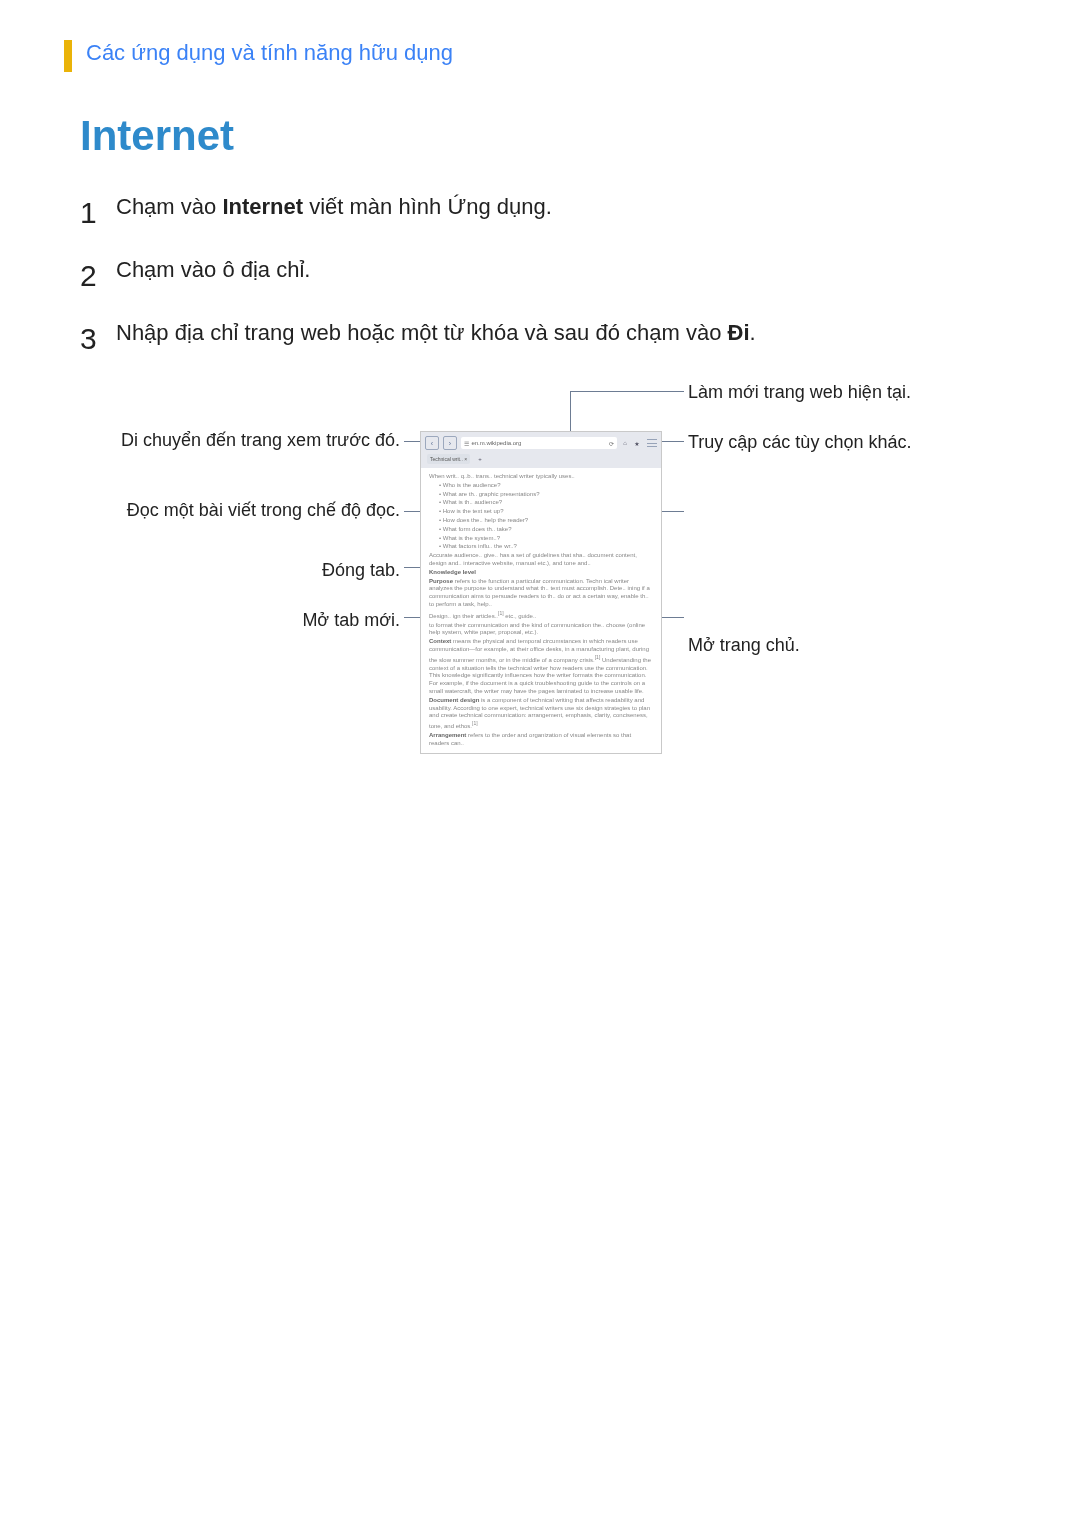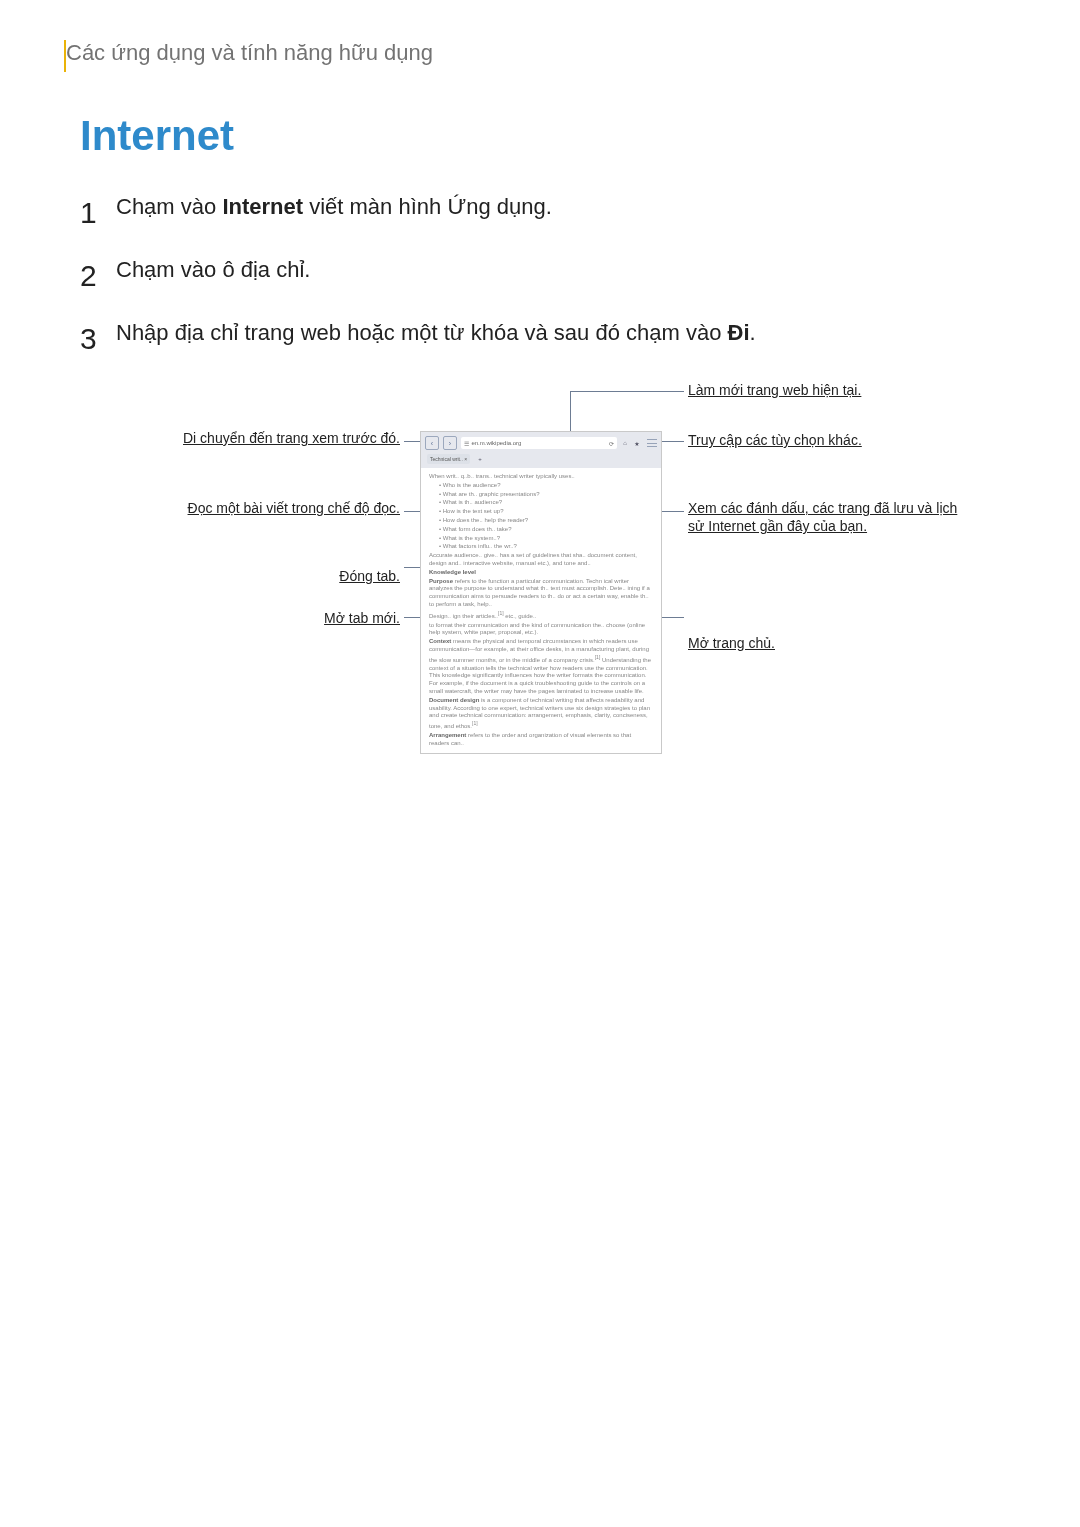--- a/index.html
+++ b/index.html
@@ -12,23 +12,24 @@
     height: 1527px;
   }
   .page {
     padding: 40px 80px 0 80px;
     position: relative;
     height: 100%;
     box-sizing: border-box;
   }
   .breadcrumb {
     font-size: 22px;
-    color: #737373;
+    color: #3b82f6;
     padding-bottom: 6px;
-    border-left: 2px solid #eab308;
+    border-left: 8px solid #eab308;
+    padding-left: 14px;
     margin-left: -16px;
     margin-bottom: 40px;
   }
   .title {
     font-size: 42px;
     font-weight: bold;
     color: #2e8acb;
     margin-bottom: 30px;
   }
   .step {
@@ -51,24 +52,23 @@
     margin-top: 10px;
   }
 
   .figure-area {
     position: relative;
     margin-top: 30px;
     height: 440px;
   }
   .callout-left, .callout-right {
     position: absolute;
-    font-size: 14px;
+    font-size: 18px;
     line-height: 1.3;
     max-width: 280px;
-    text-decoration: underline;
   }
   .callout-left { text-align: center; }
 
   .phone {
     position: absolute;
     left: 340px;
     top: 40px;
     width: 240px;
     border: 1px solid #c9c9c9;
     background: #fff;
@@ -176,26 +176,25 @@
   <div class="step">
     <div class="num">3</div>
     <div class="text"><span>Nhập địa chỉ trang web hoặc một từ khóa và sau đó chạm vào </span><b>Đi</b><span>.</span></div>
   </div>
 
 
   <div class="figure-area">
 
     <div class="callout-left" style="right:600px; top:38px;">Di chuyển đến trang xem trước đó.</div>
     <div class="callout-left" style="right:600px; top:108px;">Đọc một bài viết trong chế độ đọc.</div>
-    <div class="callout-left" style="right:600px; top:168px;margin-top:8px;">Đóng tab.</div>
+    <div class="callout-left" style="right:600px; top:168px;">Đóng tab.</div>
     <div class="callout-left" style="right:600px; top:218px;">Mở tab mới.</div>
 
     <div class="callout-right" style="left:608px; top:-10px;">Làm mới trang web hiện tại.</div>
     <div class="callout-right" style="left:608px; top:40px;">Truy cập các tùy chọn khác.</div>
-    <div class="callout-right" style="left:608px; top:108px;">Xem các đánh dấu, các trang đã lưu và lịch sử Internet gần đây của bạn.</div>
     <div class="callout-right" style="left:608px; top:224px;margin-top:19px;">Mở trang chủ.</div>
 
     <div class="leader-left" style="left:324px; top:50px; width:22px;"></div>
     <div class="leader-left" style="left:324px; top:120px; width:60px;"></div>
     <div class="leader-left" style="left:324px; top:176px; width:82px;"></div>
     <div class="leader-left" style="left:324px; top:226px; width:100px;"></div>
     <div class="leader-top" style="left:384px; top:50px; height:70px;"></div>
     <div class="leader-top" style="left:406px; top:60px; height:116px;"></div>
     <div class="leader-top" style="left:424px; top:60px; height:166px;"></div>
 

